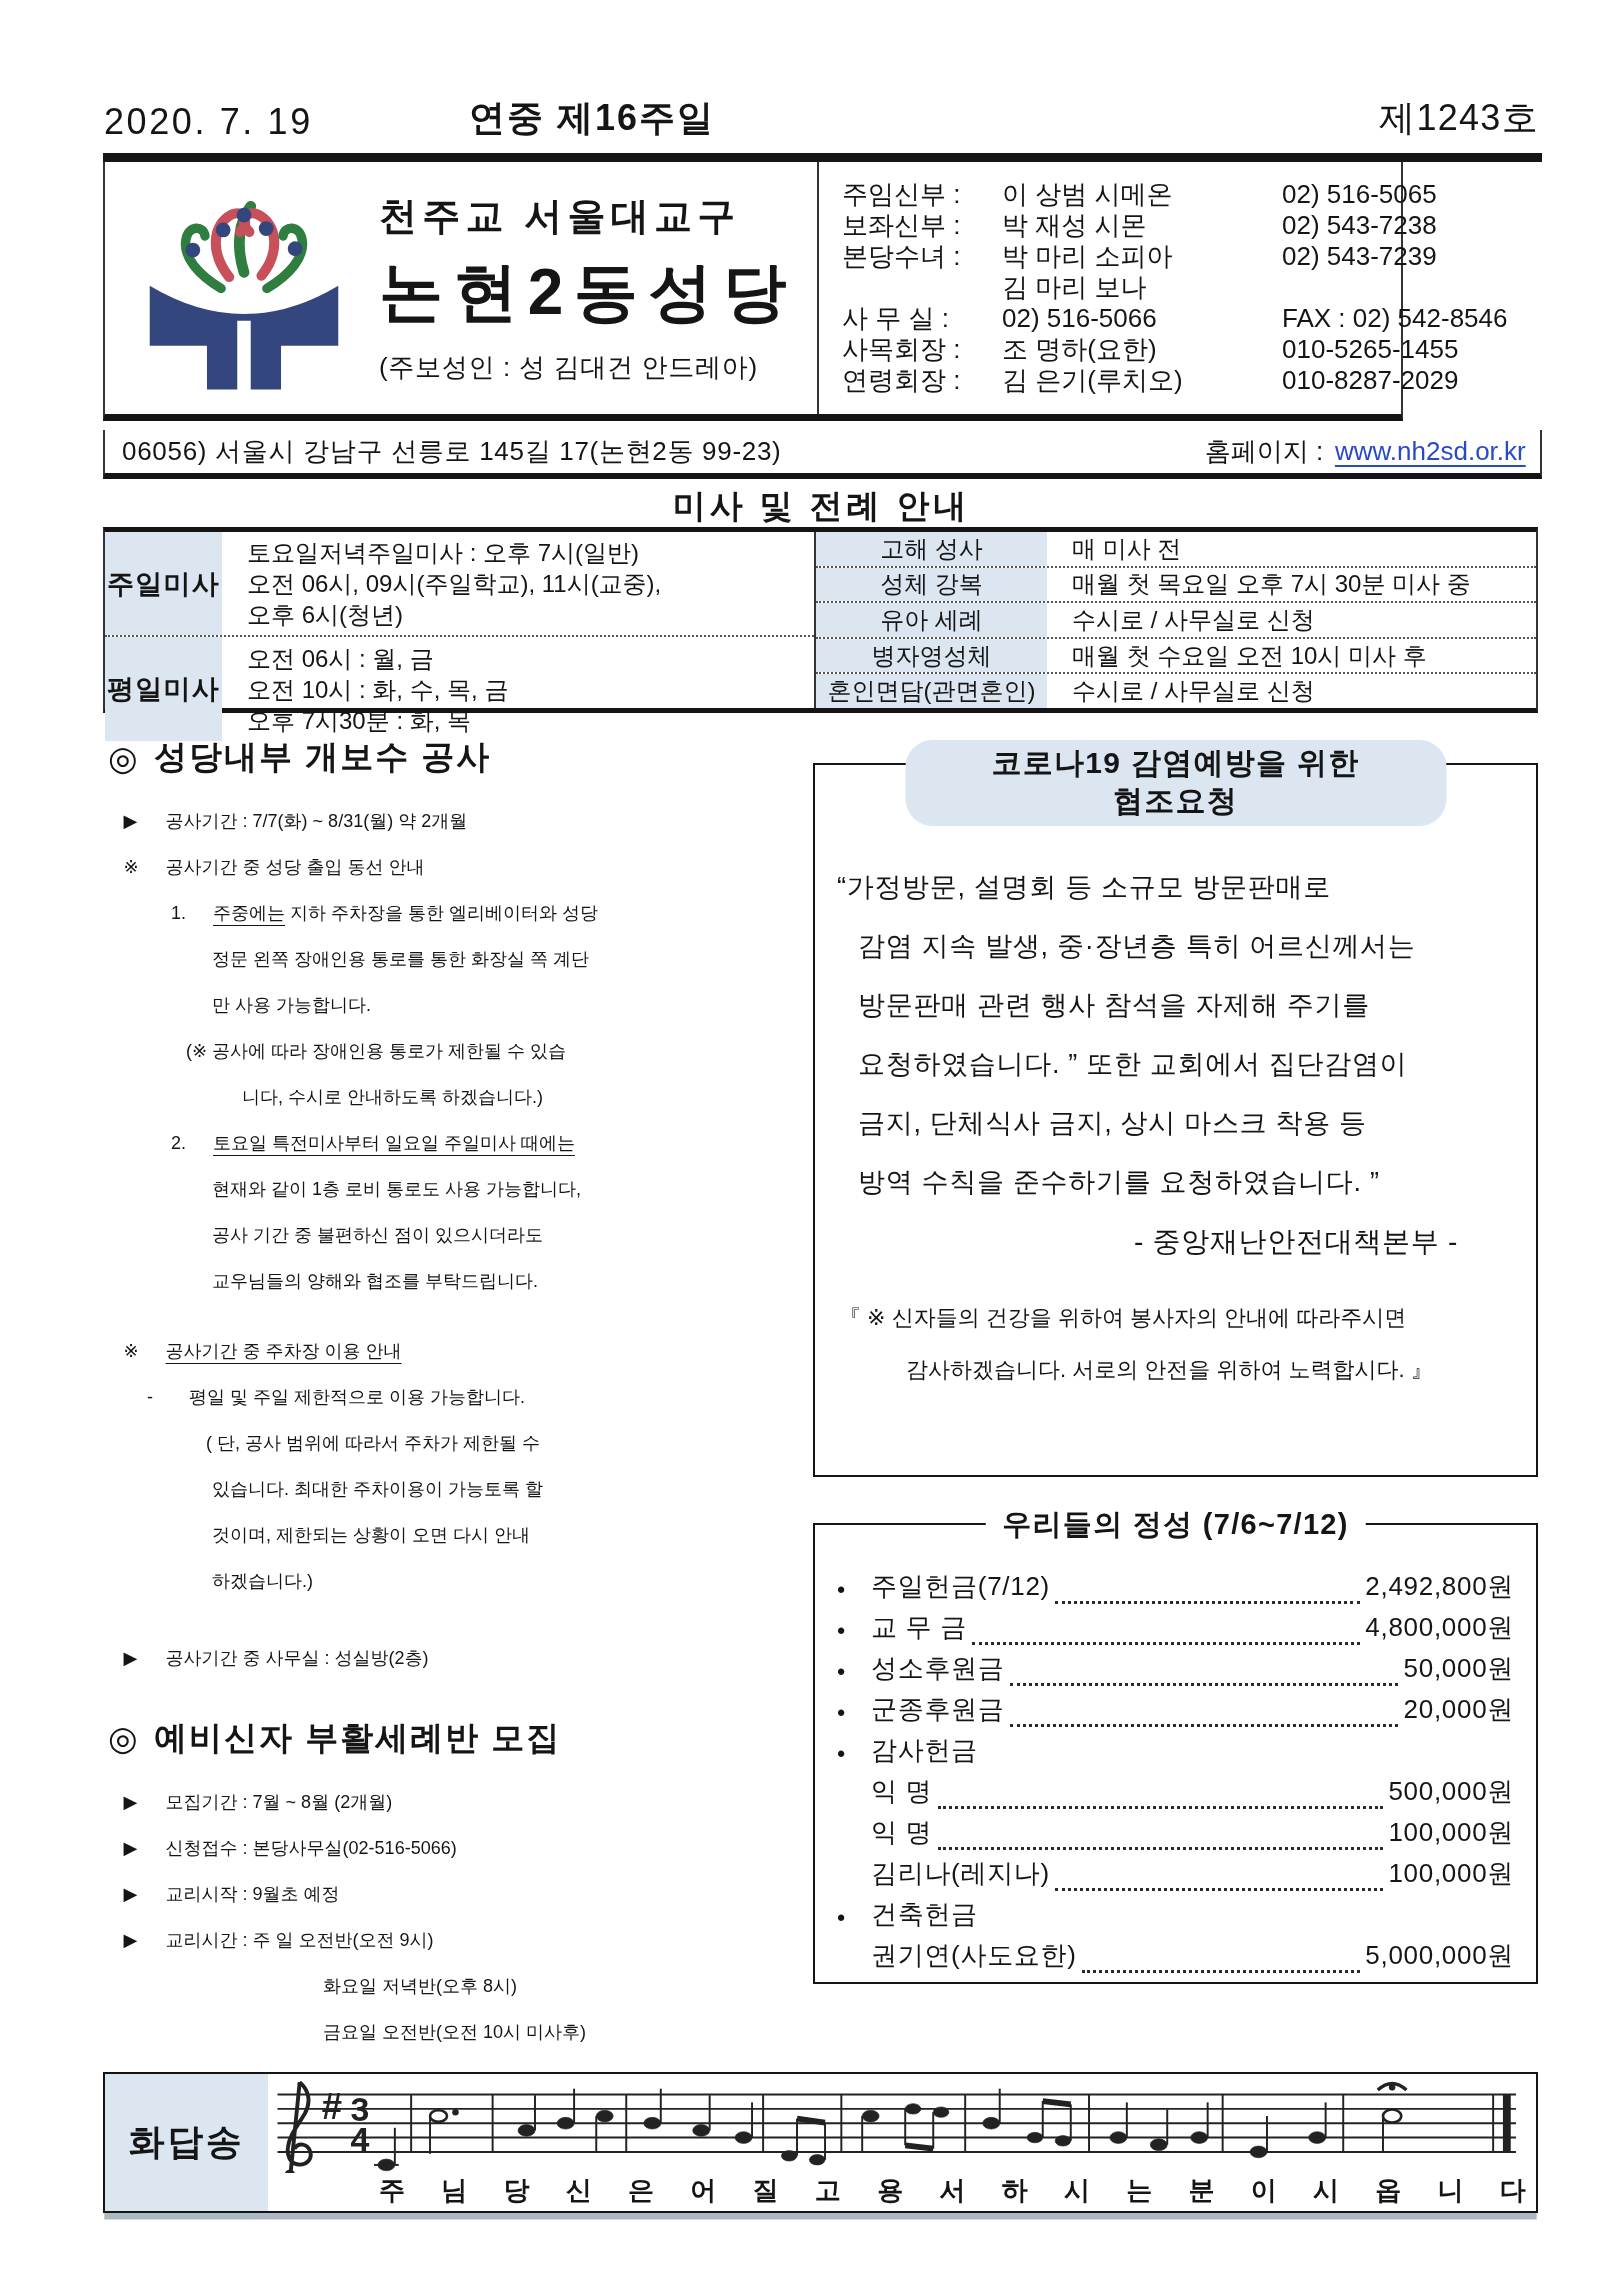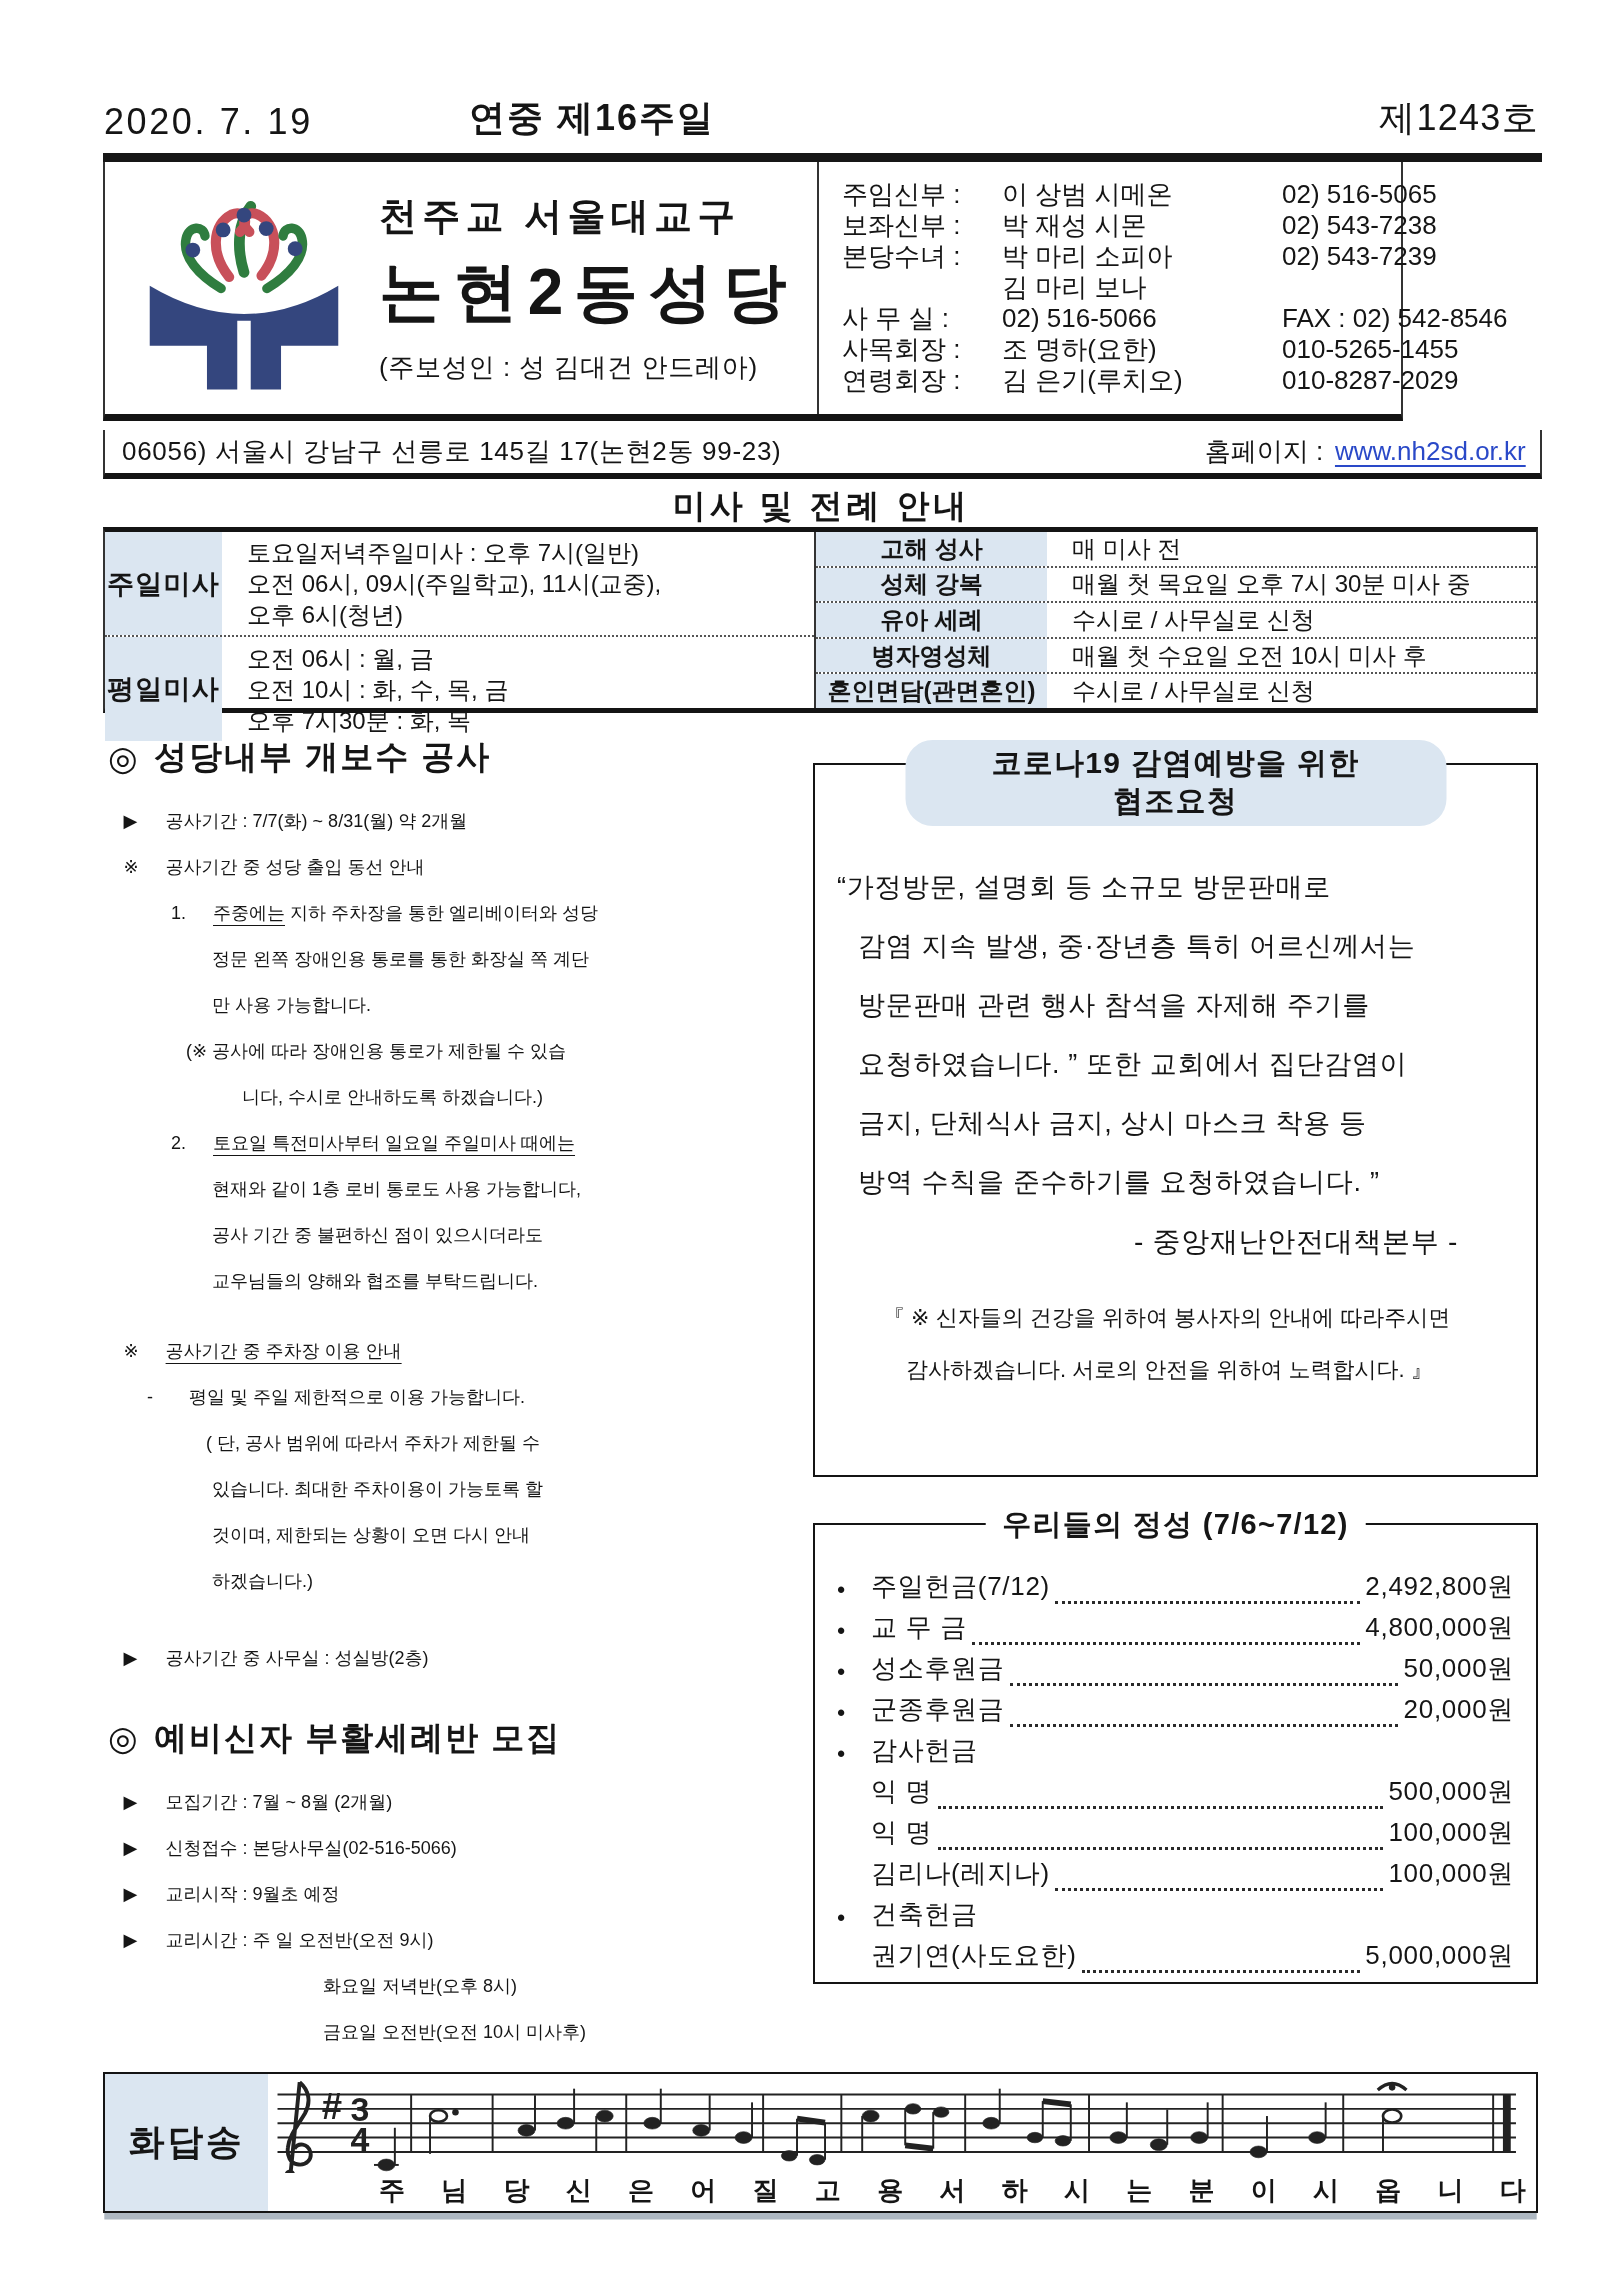--- a/index.html
+++ b/index.html
@@ -38,21 +38,21 @@
   .mass-title{left:104px;top:484px;width:1435px;text-align:center;font-size:33px;font-weight:700;letter-spacing:3.9px;}
   .mass{left:103px;top:527px;width:1435px;height:186px;border-top:5.9px solid #141414;border-bottom:5.9px solid #141414;border-left:2px solid #333;border-right:2px solid #333;box-sizing:border-box;display:flex;}
   .mt-left{width:709px;display:flex;flex-direction:column;}
   .mt-right{flex:1;border-left:2px solid #333;display:flex;flex-direction:column;}
   .ml-row{flex:1;display:flex;}
   .ml-row + .ml-row{border-top:2.6px dotted #555;}
   .ml-lab{width:117px;background:#dbe6f1;display:flex;align-items:center;justify-content:center;font-size:27px;font-weight:700;letter-spacing:1.3px;}
   .ml-cnt{flex:1;padding:5.2px 0 5.2px 25px;display:flex;flex-direction:column;justify-content:center;font-size:24px;line-height:31px;}
   .mr-row{flex:1;display:flex;}
   .mr-row + .mr-row{border-top:2.6px dotted #555;}
-  .mr-lab{width:231px;background:#dbe6f1;display:flex;align-items:center;justify-content:center;font-size:24px;font-weight:700;}
+  .mr-lab{width:231px;background:#dbe6f1;display:flex;align-items:center;justify-content:center;font-size:24px;font-weight:400;}
   .mr-val{flex:1;display:flex;align-items:center;padding-left:25px;font-size:24px;}
 
   
   .main-left{left:108px;top:735px;width:709px;}
   .sec-title{font-size:33px;font-weight:700;letter-spacing:2px;margin-bottom:18px;display:flex;align-items:center;}
   .sec-title .mk2{font-size:34px;margin-right:14.3px;font-weight:400;}
   .ln{font-size:18px;line-height:46px;white-space:nowrap;}
   .mk{display:inline-block;min-width:42px;}
   .ut{text-decoration:underline;text-underline-offset:5.9px;}
   .lv1{padding-left:15.6px;}
@@ -68,21 +68,21 @@
   .sec2{margin-top:35px;}
 
   
   .covid{left:813px;top:763px;width:725px;height:714px;border:2px solid #141414;box-sizing:border-box;}
   .cv-hd{position:absolute;top:-25px;left:50%;transform:translateX(-50%);width:541px;background:#dbe6f1;text-align:center;font-size:30px;font-weight:700;line-height:38px;padding:3.9px 0 6.5px 0;letter-spacing:1.3px;border-radius:27px;}
   .cv-body{margin-top:93px;font-size:27px;letter-spacing:0.7px;}
   .cv-ln{line-height:59px;padding-left:43px;white-space:nowrap;}
   .cv-ln.first{padding-left:22px;}
   .cv-sign{line-height:60px;text-align:right;padding-right:78px;font-size:28px;}
   .cv-note{margin-top:19.6px;font-size:22px;}
-  .cv-n1{line-height:52px;padding-left:24px;white-space:nowrap;margin-left:44px;}
+  .cv-n1{line-height:52px;padding-left:24px;white-space:nowrap;}
   .cv-n2{line-height:52px;padding-left:91px;white-space:nowrap;}
 
   
   .offer{left:813px;top:1523px;width:725px;height:461px;border:2px solid #141414;box-sizing:border-box;}
   .of-title{position:absolute;top:-19.6px;left:50%;transform:translateX(-50%);background:#ffffff;padding:0 17px;font-size:29px;font-weight:700;letter-spacing:1.3px;white-space:nowrap;}
   .of-rows{padding:38px 22px 0 22px;}
   .of-row{display:flex;height:41px;align-items:flex-end;font-size:26px;}
   .of-row .bl{width:34px;font-size:23.5px;}
   .of-row .olab{letter-spacing:0.7px;}
   .of-row .dots{flex:1;border-bottom:3.9px dotted #2a2a2a;margin:0 5.2px;height:30px;}

